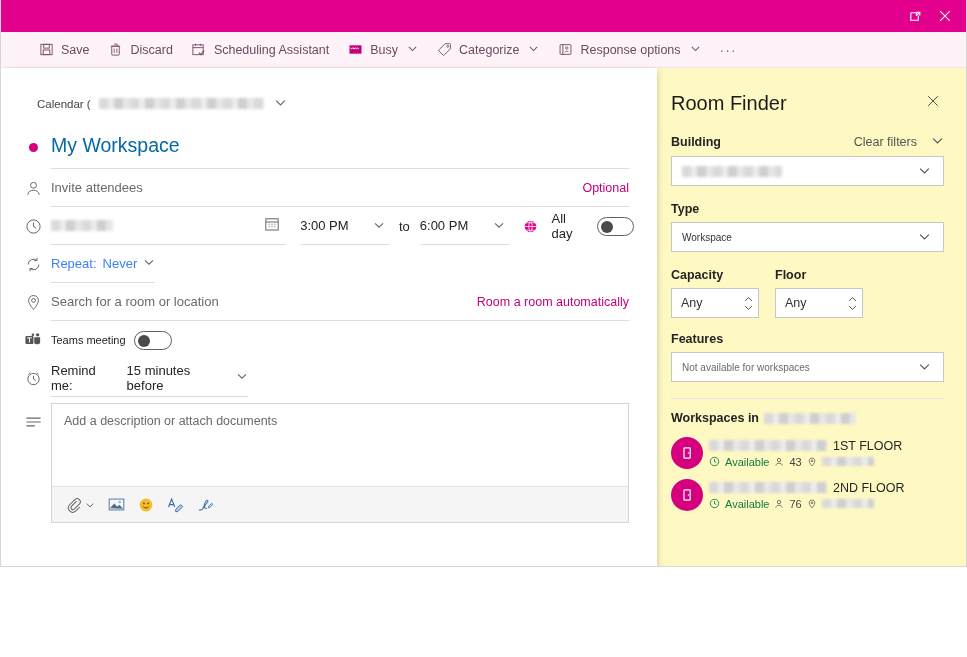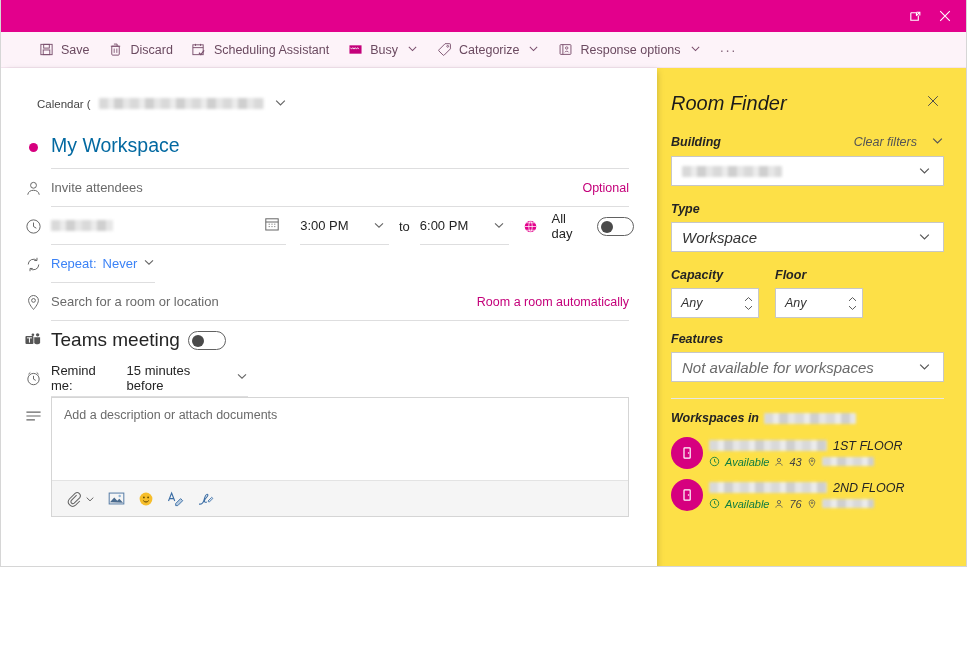--- a/index.html
+++ b/index.html
@@ -72,25 +72,24 @@
     width: 656px;
     background: #ffffff;
     position: relative;
     padding: 0 0 0 0;
     overflow: hidden;
     box-shadow: 3px 0 7px -3px rgba(0,0,0,0.22);
     z-index: 2;
   }
   .finder-pane {
     flex: 1;
-    background: #fde047;
+    background: #fef9c3;
     padding: 22px 22px 0 14px;
     position: relative;
     z-index: 1;
-    font-style: italic;
   }
 
   
   .calrow {
     display: flex; align-items: center;
     margin: 28px 0 0 36px;
     gap: 8px;
     font-size: 11.5px; color: #444;
     width: 250px;
     cursor: pointer;
@@ -178,32 +177,32 @@
   
   .repeatrow .row-field { border-bottom: none; }
   .repeat-box {
     border-bottom: 1px solid #dededf; height: 38px;
     display: flex; align-items: center; gap: 6px;
     width: 104px; font-size: 13px; color: #3b82f6;
   }
 
   
   .teamsrow .row-field { border-bottom: none; }
-  .teams-lbl { font-size: 19px; color: #242424; }
+  .teams-lbl { font-size: 11px; color: #242424; }
 
   
   .remindrow .row-field { border-bottom: none; }
   .remind-box {
     border-bottom: 1px solid #dededf; height: 38px;
     display: flex; align-items: center; gap: 6px;
     width: 197px; font-size: 13px; color: #242424;
   }
 
   
-  .descrow { align-items: flex-start; margin-top: 0; }
+  .descrow { align-items: flex-start; margin-top: 6px; }
   .descrow .row-ico { height: 40px; padding-top: 12px; align-items: flex-start;}
   .desc-box {
     flex: 1;
     border: 1px solid #d5d5d5;
     height: 120px;
     display: flex; flex-direction: column;
     background: #fff;
   }
   .desc-text {
     flex: 1; padding: 10px 12px;
@@ -236,21 +235,21 @@
   .clear-filters {
     margin-left: auto; font-size: 12.5px; color: #555; cursor: pointer;
     display: flex; align-items: center; gap: 14px;
   }
 
   .select {
     height: 30px;
     border: 1px solid #c7c7c7;
     display: flex; align-items: center;
     padding: 0 12px 0 10px;
-    font-size: 15px; color: #333;
+    font-size: 10px; color: #333;
     background: #fff;
     cursor: pointer;
     margin-bottom: 16px;
   }
   .select .chev { margin-left: auto; color:#444; }
 
   .two-col { display: flex; gap: 16px; margin-bottom: 14px; }
   .col { width: 88px; }
   .spin {
     height: 30px; border: 1px solid #c7c7c7;

